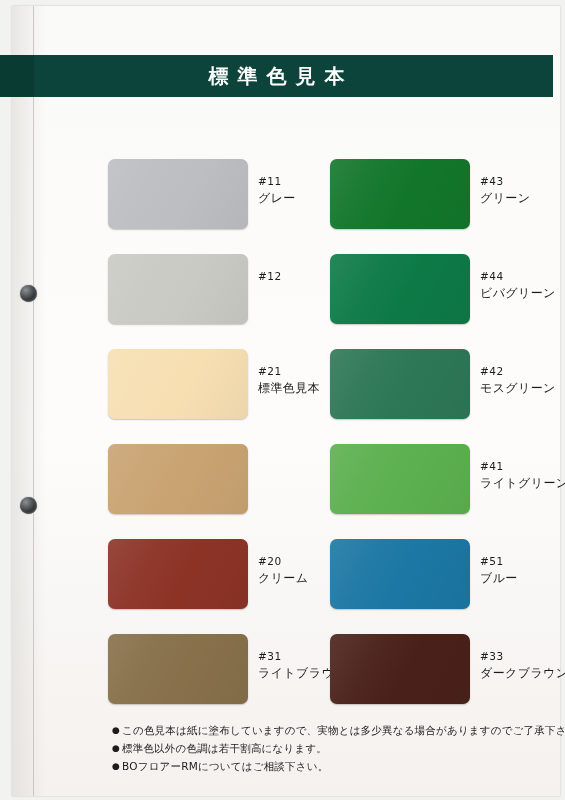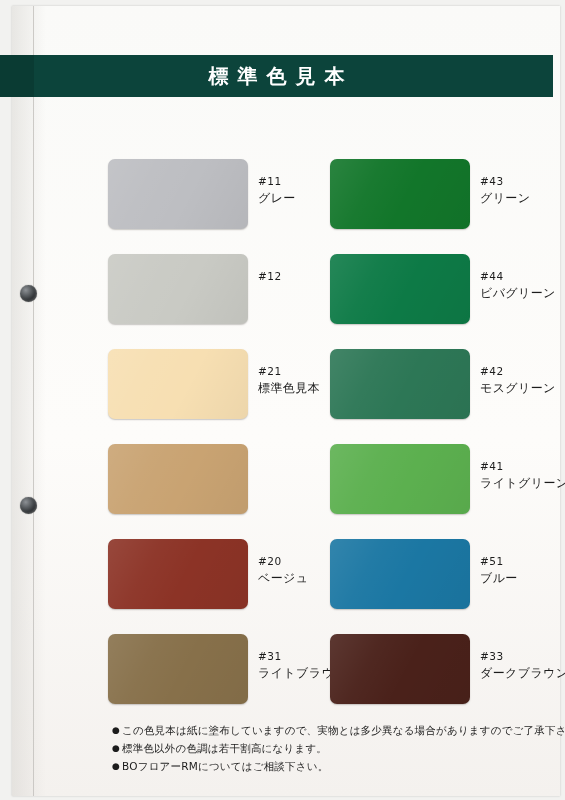--- a/index.html
+++ b/index.html
@@ -227,21 +227,21 @@
         </div>
         <div class="swatch-labels">
         </div>
       </div>
       <div class="swatch-cell" style="left: 108px; top: 528px;">
         <div class="swatch-chip" title="ブラウン" style="background: rgb(140, 51, 38);">
           <div class="swatch-gloss"></div>
         </div>
         <div class="swatch-labels">
           <div class="swatch-code">#20</div>
-          <div class="swatch-name">ベージュ</div>
+          <div class="swatch-name">クリーム</div>
         </div>
       </div>
       <div class="swatch-cell" style="left: 108px; top: 623px;">
         <div class="swatch-chip" title="ライトブラウン" style="background: rgb(135, 112, 74);">
           <div class="swatch-gloss"></div>
         </div>
         <div class="swatch-labels">
           <div class="swatch-code">#31</div>
           <div class="swatch-name">ライトブラウン</div>
         </div>

